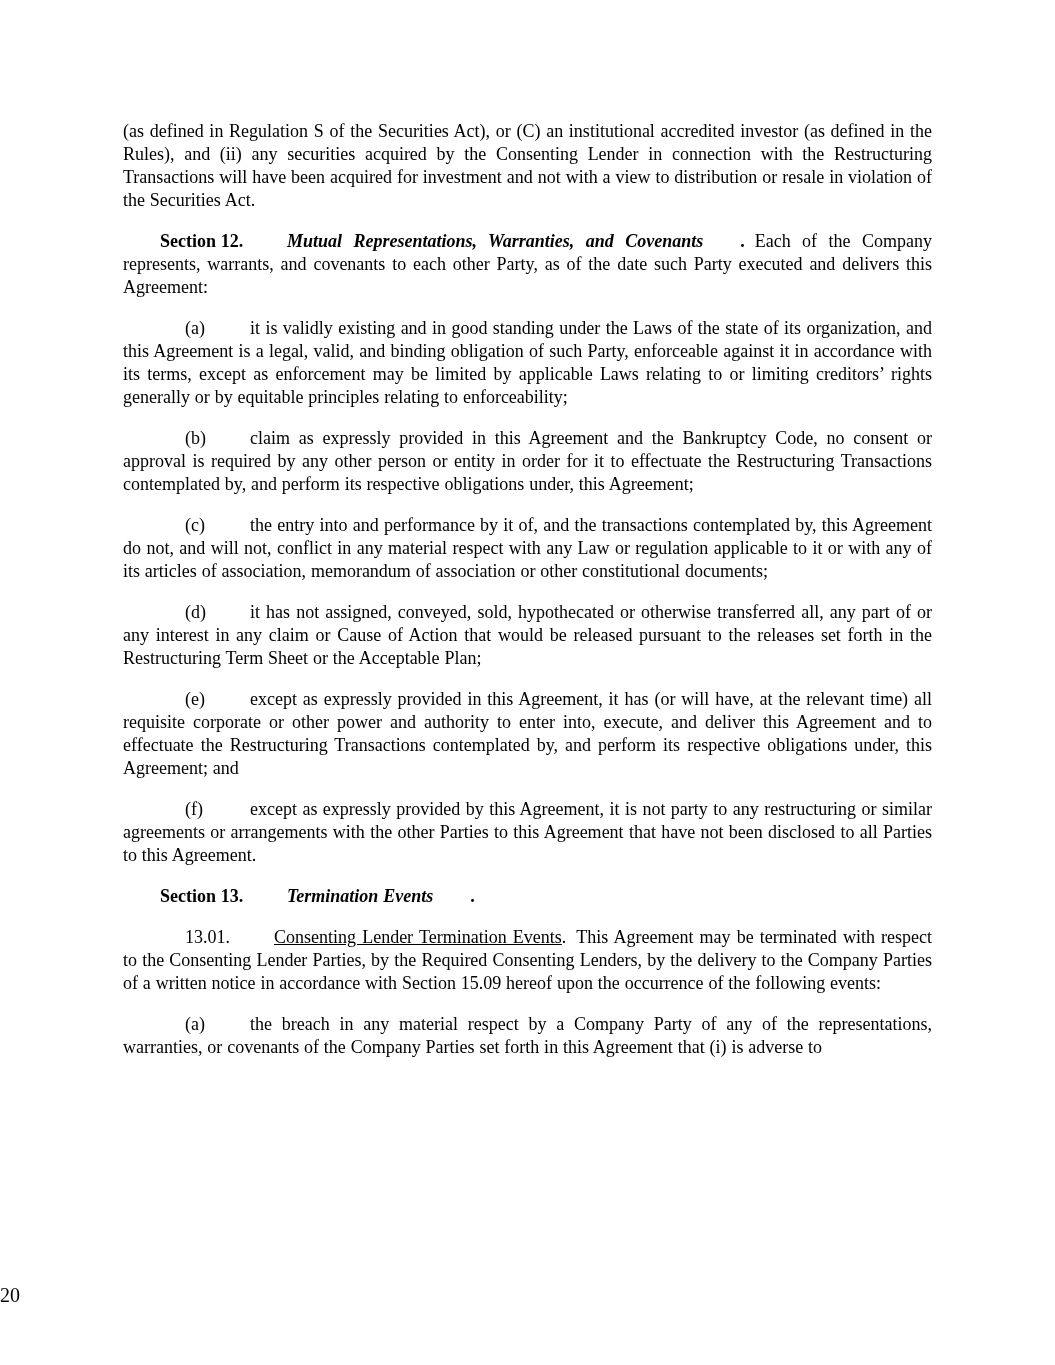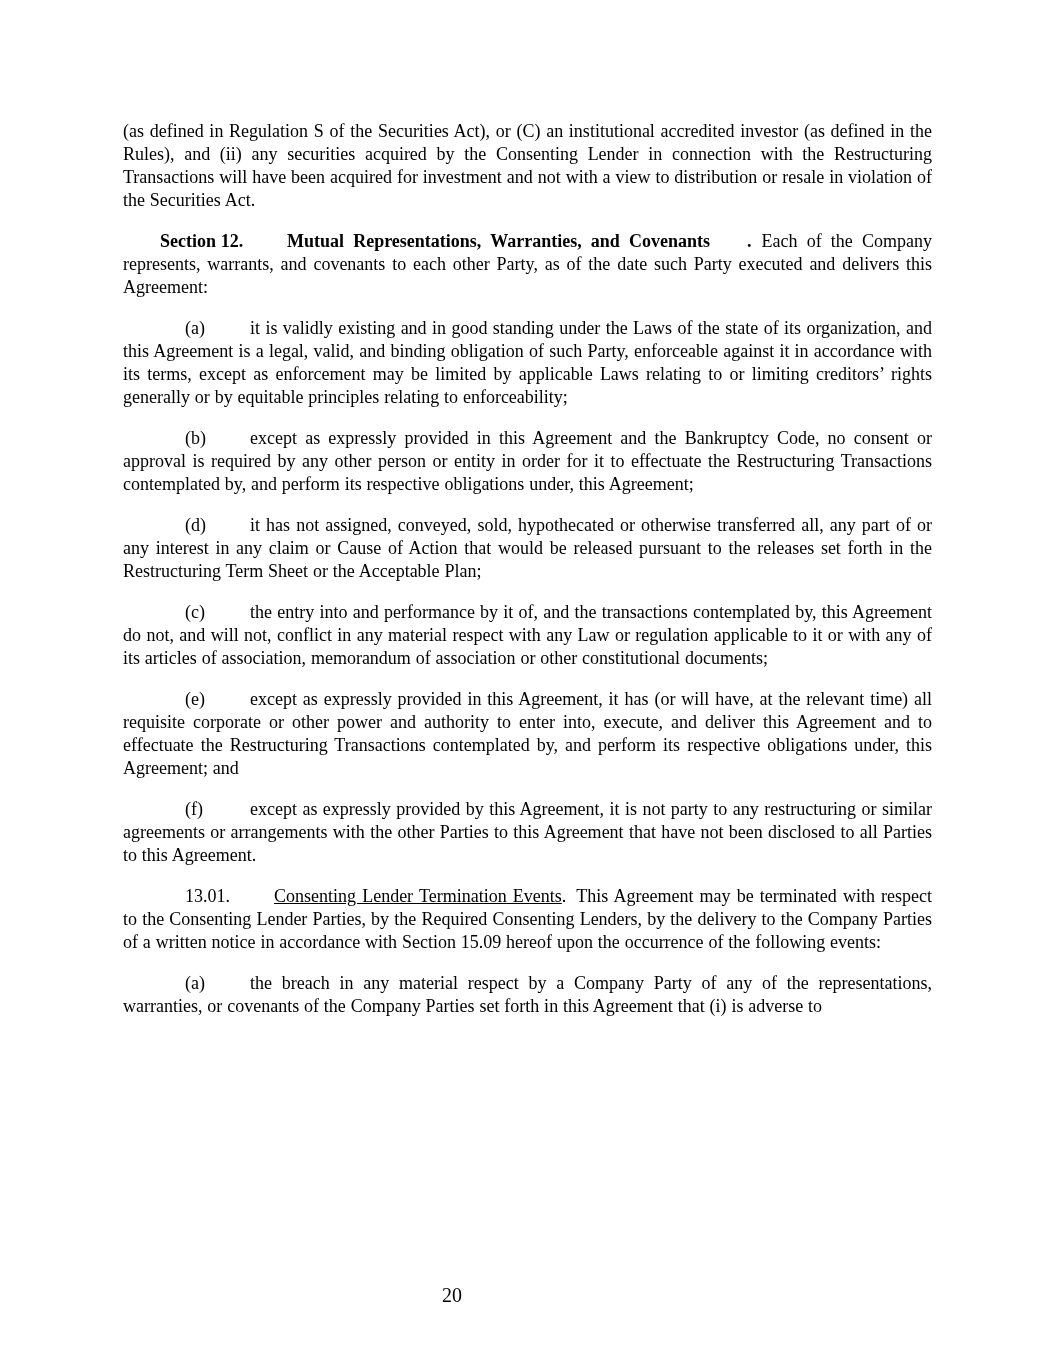--- a/index.html
+++ b/index.html
@@ -21,21 +21,21 @@
   }
   .para {
     font-size: 18px;
     line-height: 23px;
     text-align: justify;
     margin-bottom: 18px;
     word-spacing: 0.02em;
   }
   .item { text-indent: 62px; }
   .b  { font-weight: bold; margin-left: 37px; }
-  .bi { font-weight: bold; }
+  .bi { font-weight: bold; font-style: italic; }
   .u  { text-decoration: underline; margin-left: 24px; }
   .tabcell {
     display: inline-block;
     width: 65px;
     text-indent: 0;
     vertical-align: baseline;
   }
   .tabcell-wide {
     display: inline-block;
     width: 127px;
@@ -45,46 +45,46 @@
   .sp2 {
     display: inline-block;
     width: 10px;
     height: 1px;
   }
   .footer {
     position: absolute;
     left: 0;
     bottom: 58px;
     width: 904px;
-    text-align: center;
     font-size: 20px;
     line-height: 24.4px;
   }
 </style>
 </head>
 <body>
 
 <div class="page">
 
   <p class="para">(as defined in Regulation S of the Securities Act), or (C) an institutional accredited investor (as defined in the Rules), and (ii) any securities acquired by the Consenting Lender in connection with the Restructuring Transactions will have been acquired for investment and not with a view to distribution or resale in violation of the Securities Act.</p>
 
   <p class="para"><span class="tabcell-wide b">Section 12.</span><span class="bi">Mutual Representations, Warranties, and Covenants</span><span class="b">.</span><span class="sp2"></span><span>Each of the Company represents, warrants, and covenants to each other Party, as of the date such Party executed and delivers this Agreement:</span></p>
 
   <p class="para item"><span class="tabcell">(a)</span><span>it is validly existing and in good standing under the Laws of the state of its organization, and this Agreement is a legal, valid, and binding obligation of such Party, enforceable against it in accordance with its terms, except as enforcement may be limited by applicable Laws relating to or limiting creditors’ rights generally or by equitable principles relating to enforceability;</span></p>
 
-  <p class="para item"><span class="tabcell">(b)</span><span>except as expressly provided in this Agreement and the Bankruptcy Code, no consent or approval is required by any other person or entity in order for it to effectuate the Restructuring Transactions contemplated by, and perform its respective obligations under, this Agreement;</span></p>
+  <p class="para item"><span class="tabcell">(b)</span><span>claim as expressly provided in this Agreement and the Bankruptcy Code, no consent or approval is required by any other person or entity in order for it to effectuate the Restructuring Transactions contemplated by, and perform its respective obligations under, this Agreement;</span></p>
+
+  <p class="para item"><span class="tabcell">(c)</span><span>the entry into and performance by it of, and the transactions contemplated by, this Agreement do not, and will not, conflict in any material respect with any Law or regulation applicable to it or with any of its articles of association, memorandum of association or other constitutional documents;</span></p>
 
   <p class="para item"><span class="tabcell">(d)</span><span>it has not assigned, conveyed, sold, hypothecated or otherwise transferred all, any part of or any interest in any claim or Cause of Action that would be released pursuant to the releases set forth in the Restructuring Term Sheet or the Acceptable Plan;</span></p>
-
-  <p class="para item"><span class="tabcell">(c)</span><span>the entry into and performance by it of, and the transactions contemplated by, this Agreement do not, and will not, conflict in any material respect with any Law or regulation applicable to it or with any of its articles of association, memorandum of association or other constitutional documents;</span></p>
 
   <p class="para item"><span class="tabcell">(e)</span><span>except as expressly provided in this Agreement, it has (or will have, at the relevant time) all requisite corporate or other power and authority to enter into, execute, and deliver this Agreement and to effectuate the Restructuring Transactions contemplated by, and perform its respective obligations under, this Agreement; and</span></p>
 
   <p class="para item"><span class="tabcell">(f)</span><span>except as expressly provided by this Agreement, it is not party to any restructuring or similar agreements or arrangements with the other Parties to this Agreement that have not been disclosed to all Parties to this Agreement.</span></p>
 
+  <p class="para"><span class="tabcell-wide b">Section 13.</span><span class="bi">Termination Events</span><span class="b">.</span></p>
 
   <p class="para item"><span class="tabcell">13.01.</span><span class="u">Consenting Lender Termination Events</span><span>.</span><span class="sp2"></span><span>This Agreement may be terminated with respect to the Consenting Lender Parties, by the Required Consenting Lenders, by the delivery to the Company Parties of a written notice in accordance with Section 15.09 hereof upon the occurrence of the following events:</span></p>
 
   <p class="para item"><span class="tabcell">(a)</span><span>the breach in any material respect by a Company Party of any of the representations, warranties, or covenants of the Company Parties set forth in this Agreement that (i) is adverse to</span></p>
 
   <div class="footer">20</div>
 
 </div>
 
 </body></html>

